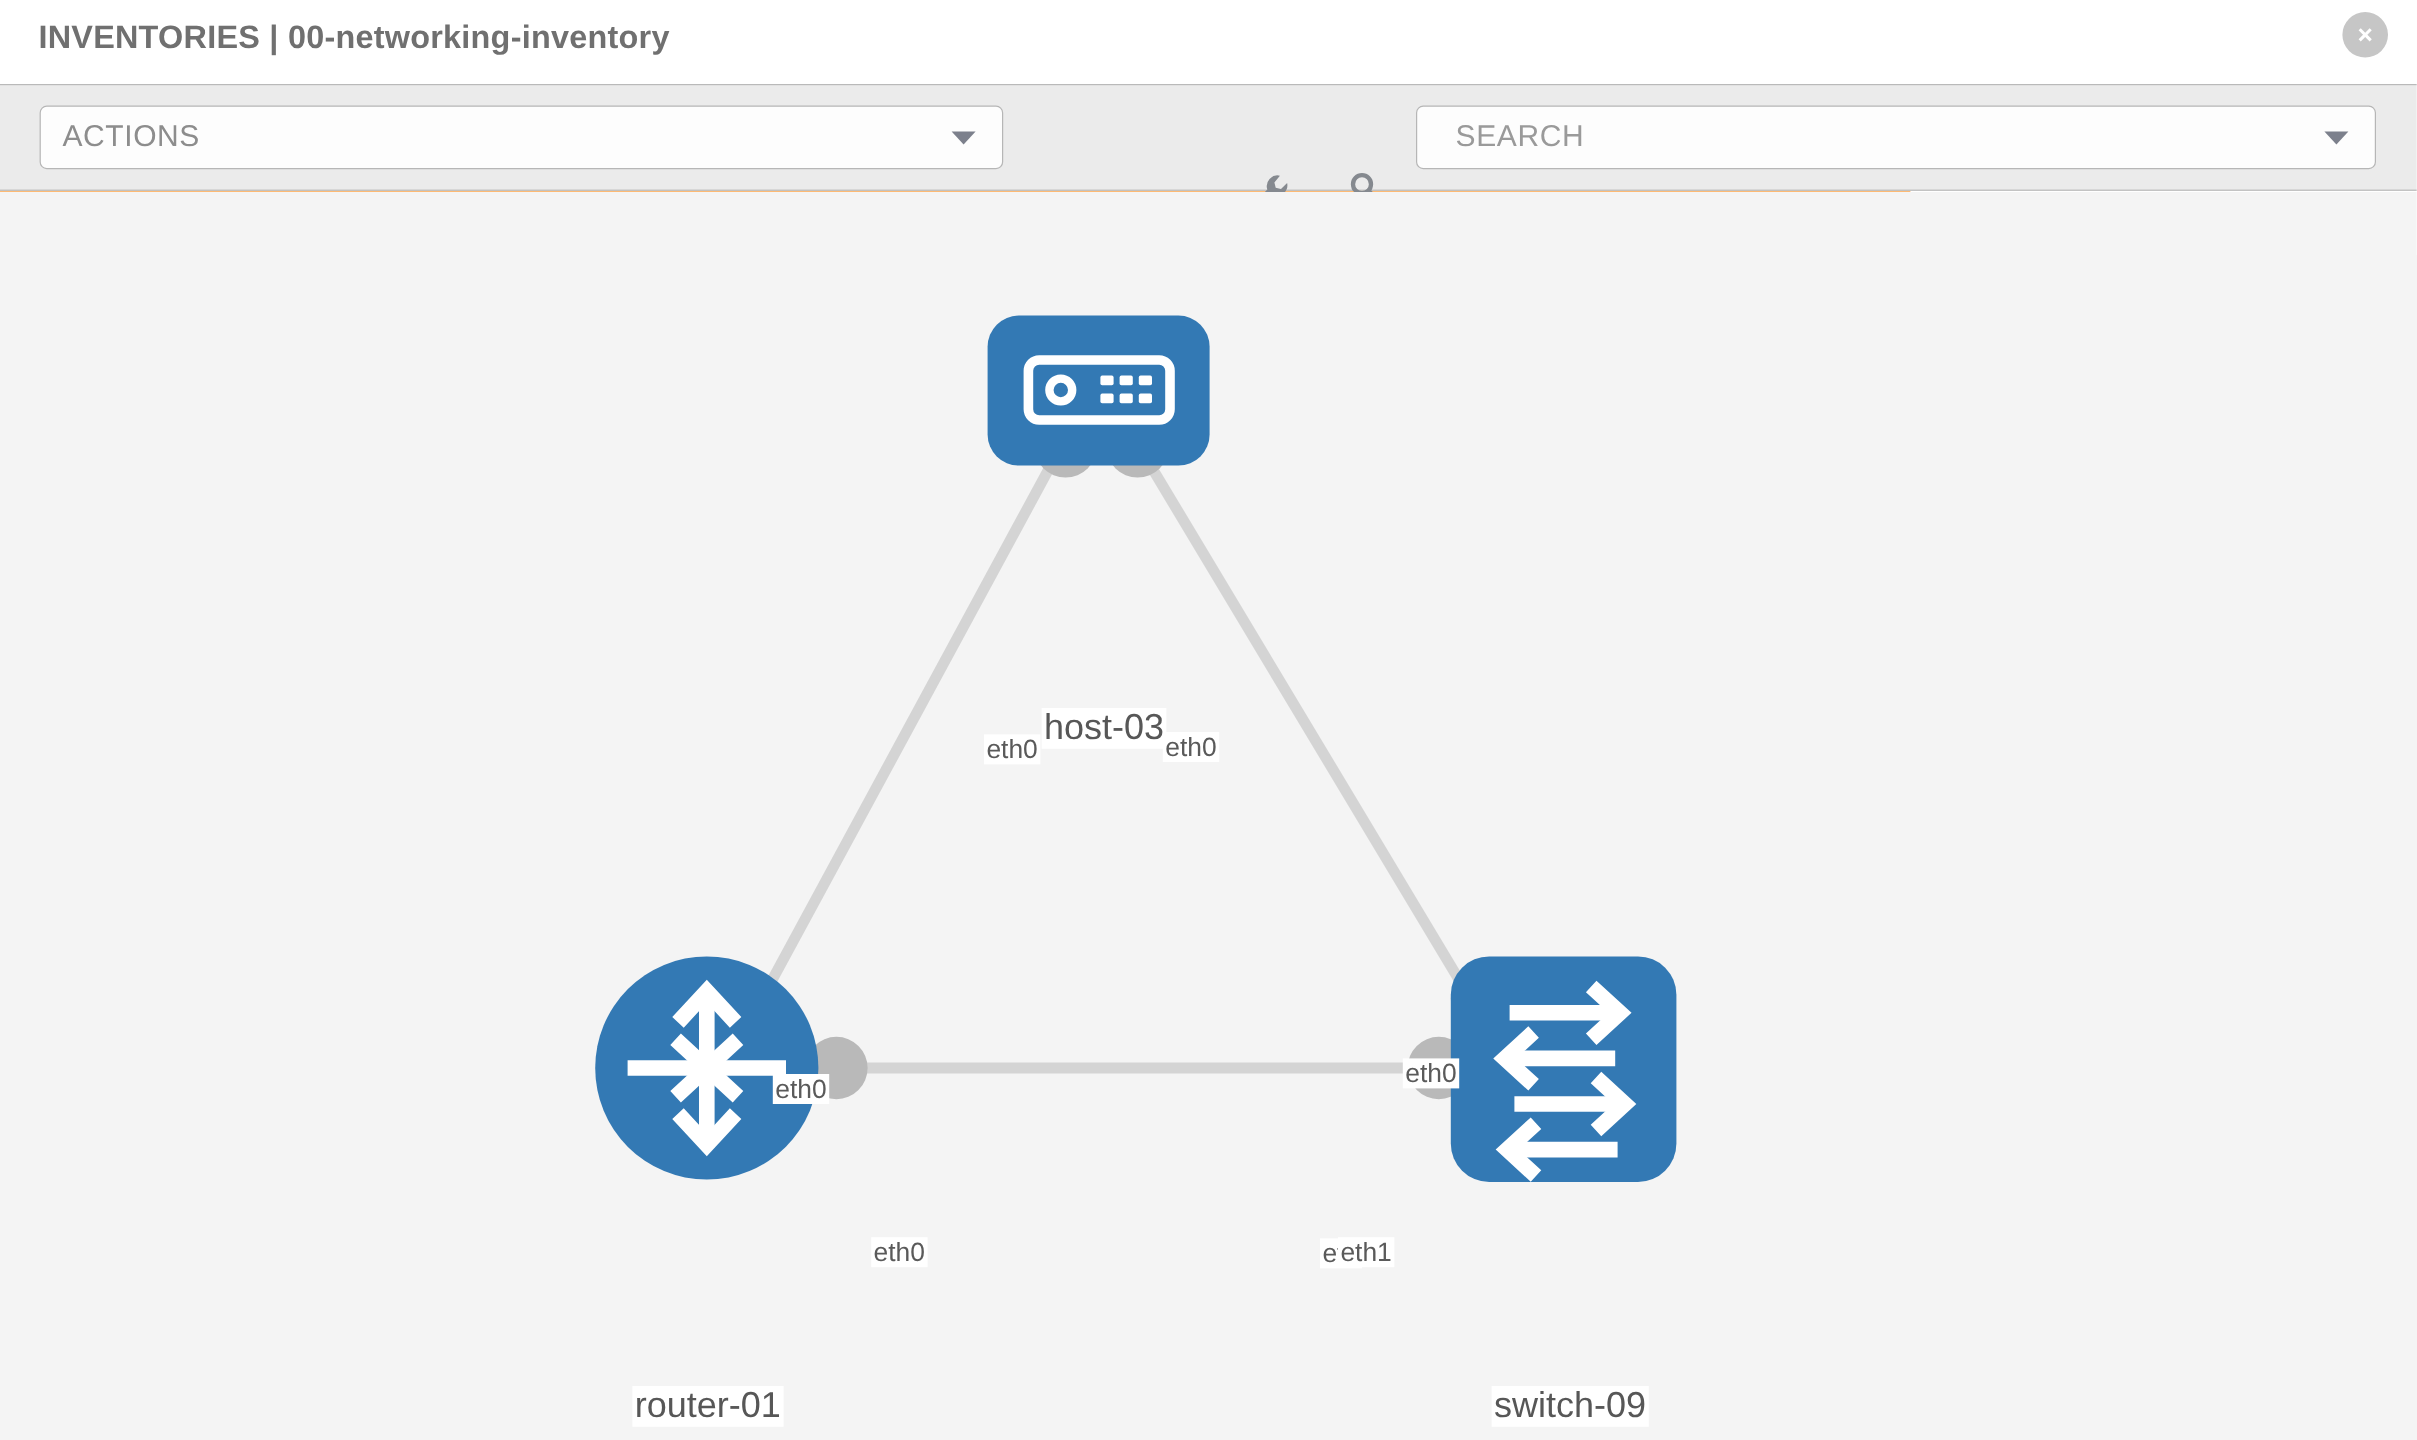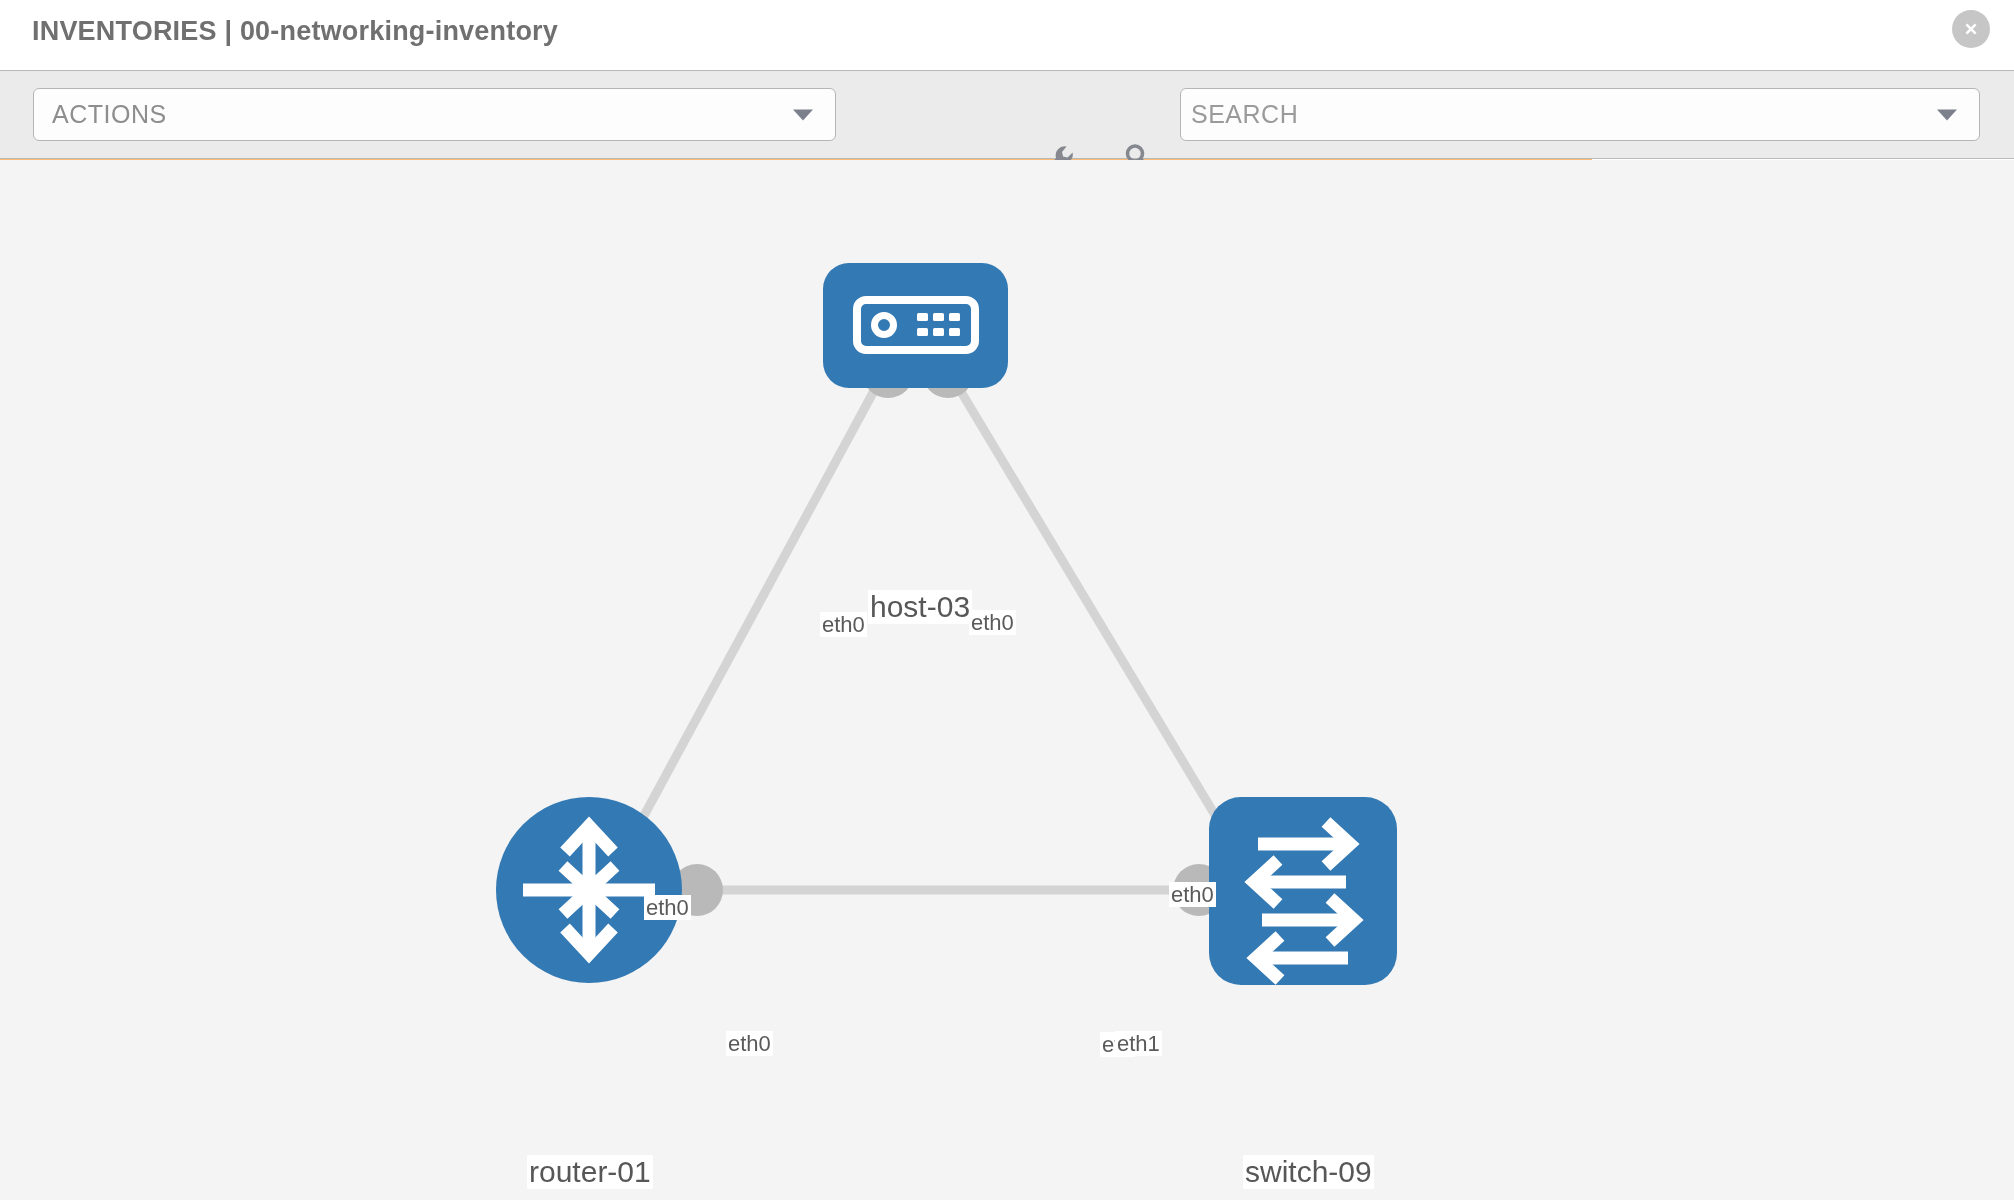--- a/index.html
+++ b/index.html
@@ -126,21 +126,21 @@
     background: #fdfdfd;
     border: 1px solid #b6b6b6;
     border-radius: 6px;
     display: flex;
     align-items: center;
   }
   .search-input {
     border: none;
     outline: none;
     background: transparent;
-    margin-left: 10px;
+    margin-left: 32px;
     font-size: 25px;
     color: #6e6e6e;
     font-family: "Liberation Sans", sans-serif;
     width: 700px;
     letter-spacing: 0.5px;
   }
   .search-input::placeholder { color: #9a9a9a; }
 
   
   .canvas {

